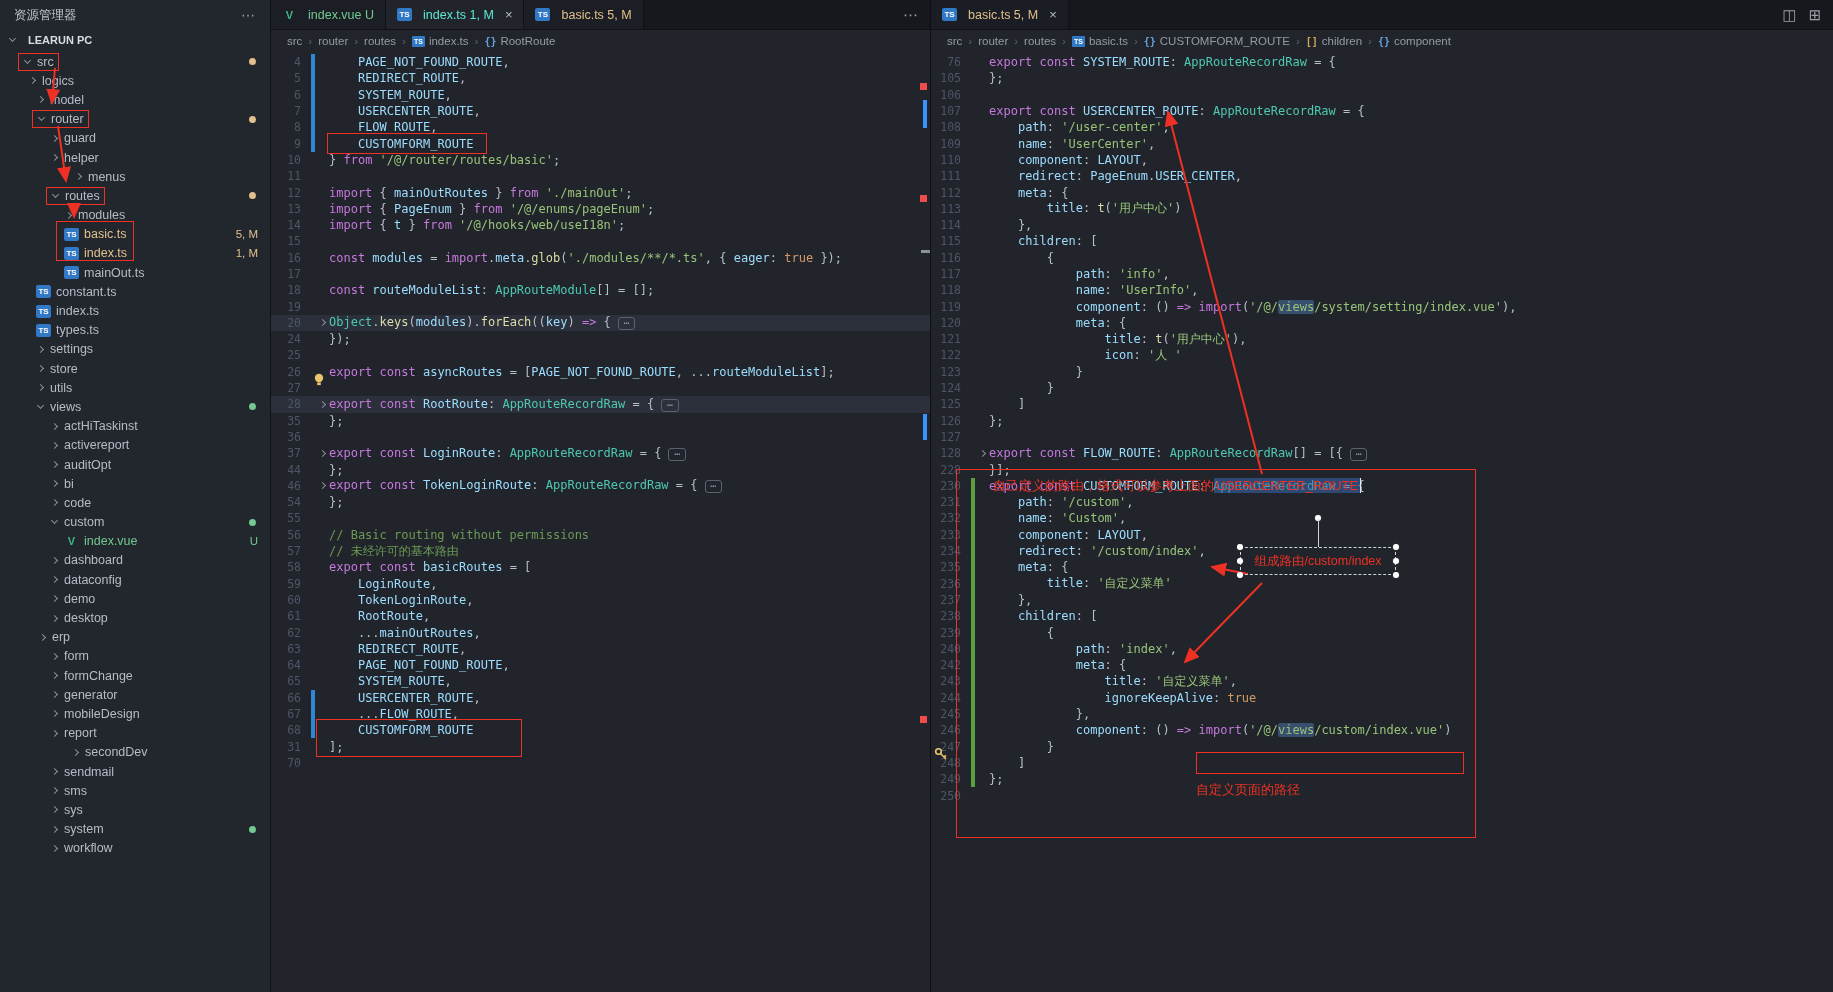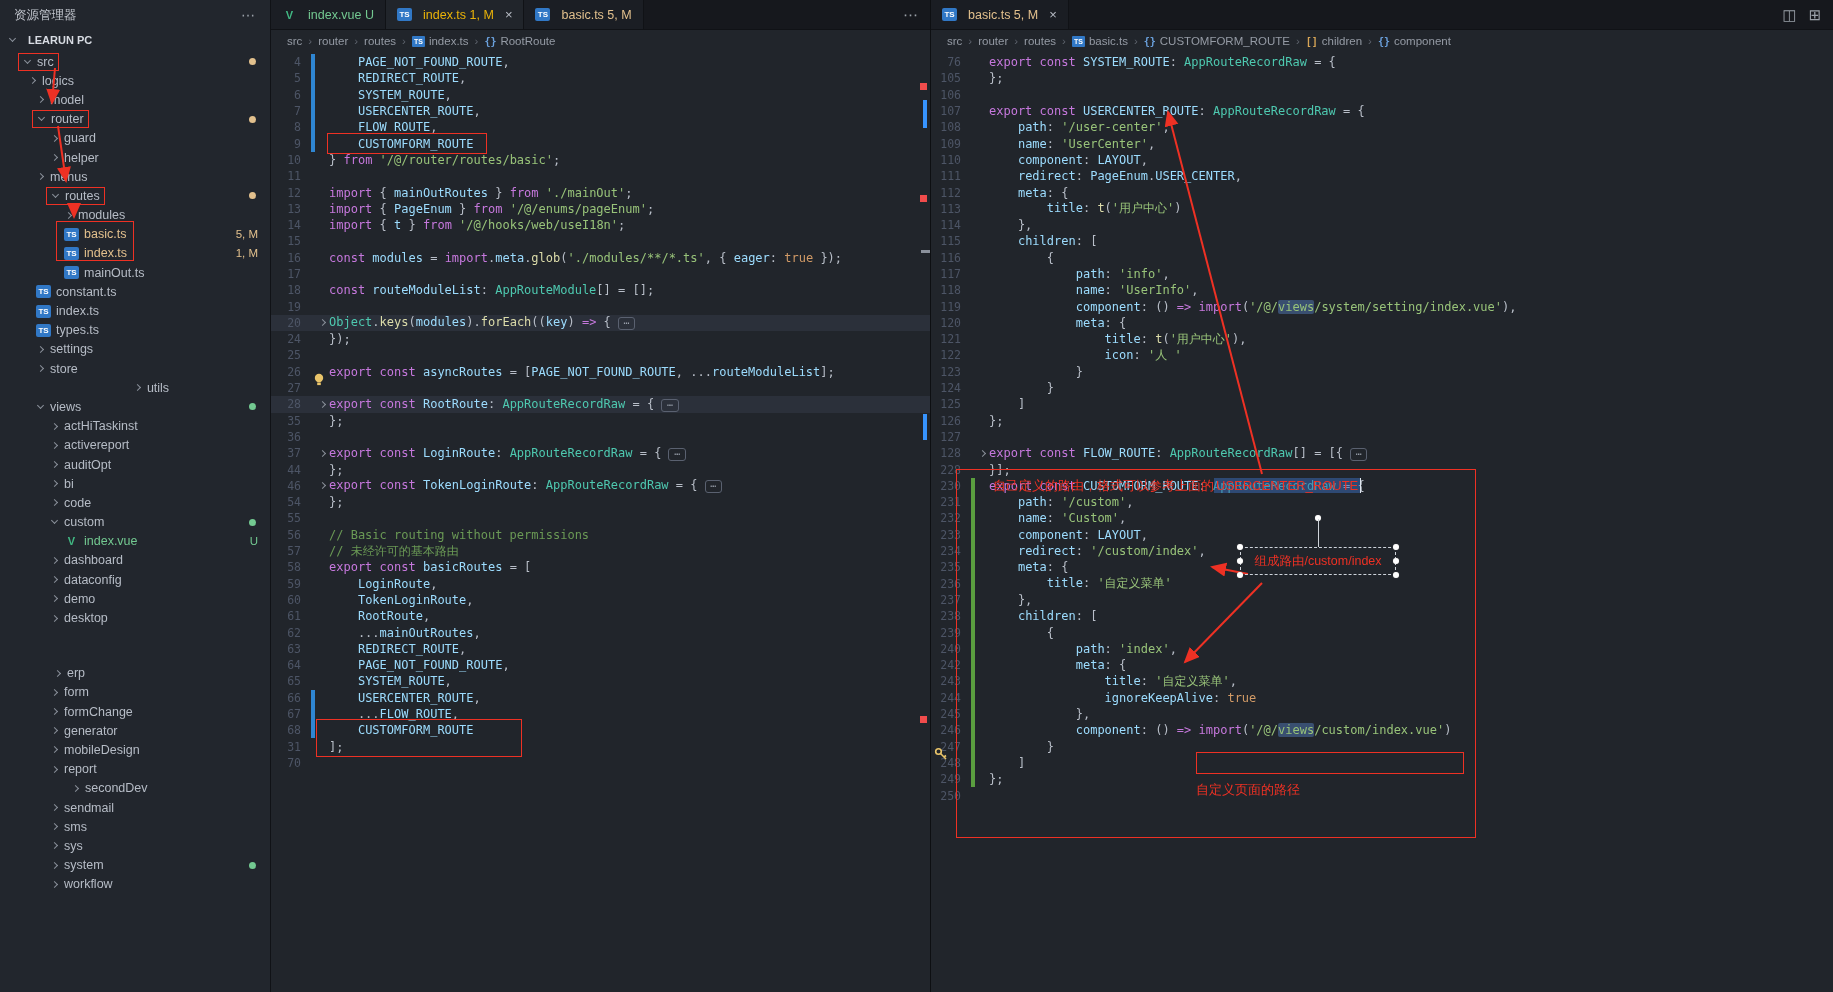--- a/index.html
+++ b/index.html
@@ -109,21 +109,21 @@
             <span class="chev"></span>
             <span class="tlabel">guard</span>
           </span>
         </div>
         <div class="tree-row" style="padding-left: 46px;">
           <span class="item-main">
             <span class="chev"></span>
             <span class="tlabel">helper</span>
           </span>
         </div>
-        <div class="tree-row" style="padding-left: 32px;">
+        <div class="tree-row" style="padding-left: 70px;">
           <span class="item-main">
             <span class="chev"></span>
             <span class="tlabel">menus</span>
           </span>
         </div>
         <div class="tree-row" style="padding-left: 46px;">
           <span class="item-main redbox">
             <span class="chev open"></span>
             <span class="tlabel">routes</span>
           </span>
@@ -178,21 +178,21 @@
             <span class="chev"></span>
             <span class="tlabel">settings</span>
           </span>
         </div>
         <div class="tree-row" style="padding-left: 32px;">
           <span class="item-main">
             <span class="chev"></span>
             <span class="tlabel">store</span>
           </span>
         </div>
-        <div class="tree-row" style="padding-left: 32px; justify-content: center;">
+        <div class="tree-row" style="padding-left: 32px;">
           <span class="item-main">
             <span class="chev"></span>
             <span class="tlabel">utils</span>
           </span>
         </div>
         <div class="tree-row" style="padding-left: 32px;">
           <span class="item-main">
             <span class="chev open"></span>
             <span class="tlabel">views</span>
           </span>
@@ -259,21 +259,21 @@
             <span class="chev"></span>
             <span class="tlabel">demo</span>
           </span>
         </div>
         <div class="tree-row" style="padding-left: 46px;">
           <span class="item-main">
             <span class="chev"></span>
             <span class="tlabel">desktop</span>
           </span>
         </div>
-        <div class="tree-row" style="padding-left: 49px; margin-top: 36px;">
+        <div class="tree-row" style="padding-left: 34px;">
           <span class="item-main">
             <span class="chev"></span>
             <span class="tlabel">erp</span>
           </span>
         </div>
         <div class="tree-row" style="padding-left: 46px;">
           <span class="item-main">
             <span class="chev"></span>
             <span class="tlabel">form</span>
           </span>
@@ -344,21 +344,21 @@
 
   <div class="editors">
     <div class="group mid">
       <div class="tabsbar">
           <div class="tab">
             <span class="ficon vue">V</span>
             <span class="tab-label" style="color: rgb(115, 201, 145);">index.vue U</span>
           </div>
           <div class="tab active">
             <span class="ficon ts">TS</span>
-            <span class="tab-label" style="color: #eab308;">index.ts 1, M</span>
+            <span class="tab-label" style="color: #5eead4;">index.ts 1, M</span>
             <span class="close">×</span>
           </div>
           <div class="tab">
             <span class="ficon ts">TS</span>
             <span class="tab-label" style="color: rgb(226, 192, 141);">basic.ts 5, M</span>
           </div>
           <div class="tab-actions">
             <span class="action">⋯</span>
           </div>
         </div>

